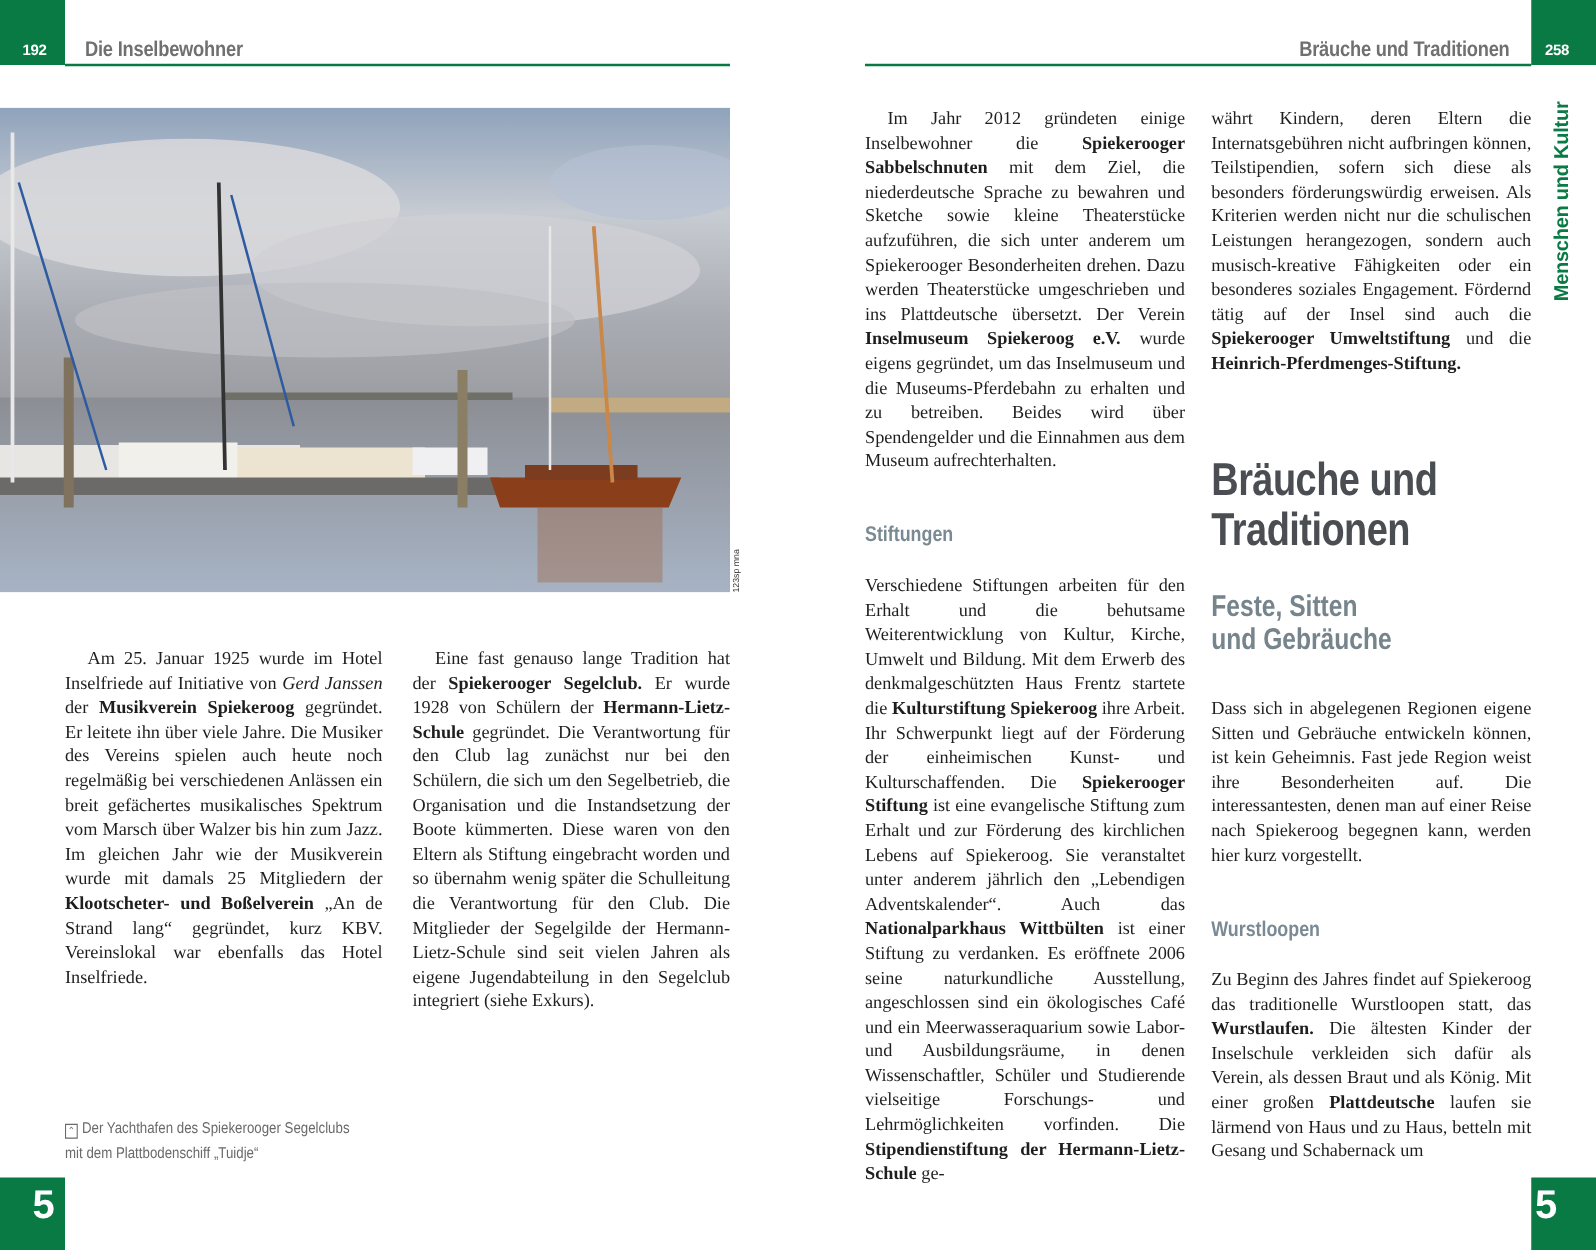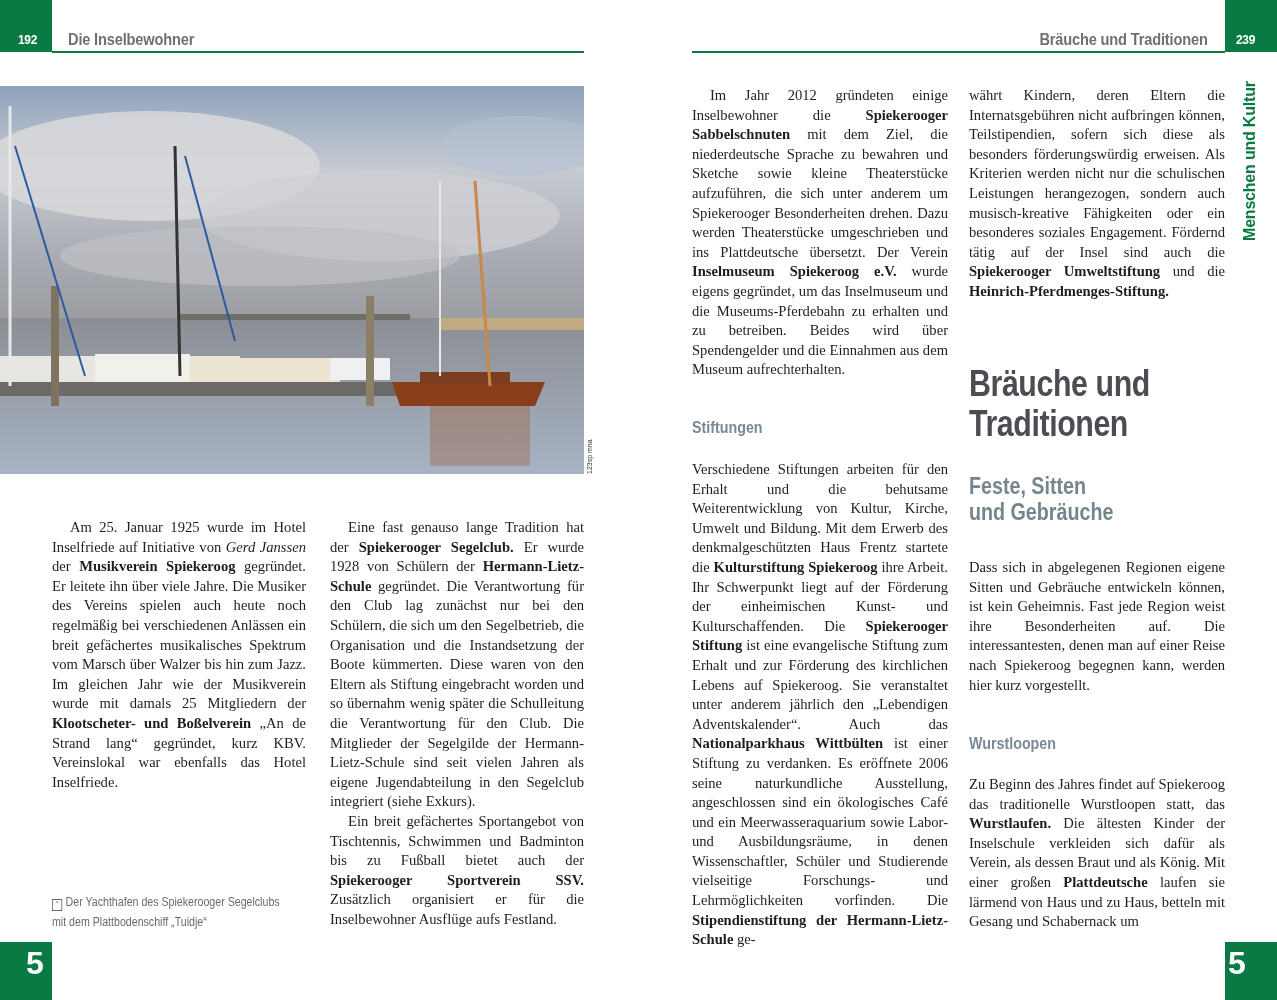--- a/index.html
+++ b/index.html
@@ -72,37 +72,36 @@
       <rect x="430" y="320" width="100" height="60" fill="#a05a30" opacity="0.35"></rect>
     </svg>
   </div>
   <div class="credit" style="left:586px;top:474px;">123sp mna</div>
 
   <div class="col" style="left:52px;top:518px;width:254px;">
       <p class="ind"><span>Am 25. Januar 1925 wurde im Hotel Inselfriede auf Initiative von </span><i>Gerd Janssen</i><span> der </span><b>Musikverein Spiekeroog</b><span> gegründet. Er leitete ihn über viele Jahre. Die Musiker des Vereins spielen auch heute noch regelmäßig bei verschiedenen Anlässen ein breit gefächertes musikalisches Spektrum vom Marsch über Walzer bis hin zum Jazz. Im gleichen Jahr wie der Musikverein wurde mit damals 25 Mitgliedern der </span><b>Klootscheter- und Boßelverein</b><span> „An de Strand lang“ gegründet, kurz KBV. Vereinslokal war ebenfalls das Hotel Inselfriede.</span></p>
     </div>
   <div class="col" style="left:330px;top:518px;width:254px;">
       <p class="ind"><span>Eine fast genauso lange Tradition hat der </span><b>Spiekerooger Segelclub.</b><span> Er wurde 1928 von Schülern der </span><b>Hermann-Lietz-Schule</b><span> gegründet. Die Verantwortung für den Club lag zunächst nur bei den Schülern, die sich um den Segelbetrieb, die Organisation und die Instandsetzung der Boote kümmerten. Diese waren von den Eltern als Stiftung eingebracht worden und so übernahm wenig später die Schulleitung die Verantwortung für den Club. Die Mitglieder der Segelgilde der Hermann-Lietz-Schule sind seit vielen Jahren als eigene Jugendabteilung in den Segelclub integriert (siehe Exkurs).</span></p>
-      <p class="ind"><span>Ein breit gefächertes Sportangebot von Tischtennis, Schwimmen und Badminton bis zu Fußball bietet auch der </span><b>Spiekerooger Sportverein SSV.</b><span> Zusätzlich organisiert er für die Inselbewohner Ausflüge aufs Festland.</span></p>
     </div>
 
   <div class="caption" style="left:52px;top:892px;">
     <span class="box">⌃</span><span>Der Yachthafen des Spiekerooger Segelclubs</span><br>
     <span>mit dem Plattbodenschiff „Tuidje“</span>
   </div>
 
   <div class="green-tab" style="left:0;top:942px;width:52px;height:58px;"></div>
   <div class="chapter-num" style="left:26px;top:945px;">5</div>
 </div>
 
 <div>
   <div class="head-rule" style="left:692px;top:51px;width:533px;"></div>
   <div class="running-head" style="right:69px;top:30px;transform-origin:right;">Bräuche und Traditionen</div>
   <div class="green-tab" style="left:1225px;top:0;width:52px;height:52px;"></div>
-  <div class="page-num" style="left:1236px;top:33px;">239</div>
+  <div class="page-num" style="left:1236px;top:33px;">258</div>
 
   <div class="side-label" style="left:1241px;top:241px;">Menschen und Kultur</div>
 
   <div class="col" style="left:692px;top:86px;width:256px;">
       <p class="ind"><span>Im Jahr 2012 gründeten einige Inselbewohner die </span><b>Spiekerooger Sabbelschnuten</b><span> mit dem Ziel, die niederdeutsche Sprache zu bewahren und Sketche sowie kleine Theaterstücke aufzuführen, die sich unter anderem um Spiekerooger Besonderheiten drehen. Dazu werden Theaterstücke umgeschrieben und ins Plattdeutsche übersetzt. Der Verein </span><b>Inselmuseum Spiekeroog e.V.</b><span> wurde eigens gegründet, um das Inselmuseum und die Museums-Pferdebahn zu erhalten und zu betreiben. Beides wird über Spendengelder und die Einnahmen aus dem Museum aufrechterhalten.</span></p>
     </div>
   <div class="sub-head" style="left:692px;top:418px;">Stiftungen</div>
   <div class="col" style="left:692px;top:460px;width:256px;">
       <p><span>Verschiedene Stiftungen arbeiten für den Erhalt und die behutsame Weiterentwicklung von Kultur, Kirche, Umwelt und Bildung. Mit dem Erwerb des denkmalgeschützten Haus Frentz startete die </span><b>Kulturstiftung Spiekeroog</b><span> ihre Arbeit. Ihr Schwerpunkt liegt auf der Förderung der einheimischen Kunst- und Kulturschaffenden. Die </span><b>Spiekerooger Stiftung</b><span> ist eine evangelische Stiftung zum Erhalt und zur Förderung des kirchlichen Lebens auf Spiekeroog. Sie veranstaltet unter anderem jährlich den „Lebendigen Adventskalender“. Auch das </span><b>Nationalparkhaus Wittbülten</b><span> ist einer Stiftung zu verdanken. Es eröffnete 2006 seine naturkundliche Ausstellung, angeschlossen sind ein ökologisches Café und ein Meerwasseraquarium sowie Labor- und Ausbildungsräume, in denen Wissenschaftler, Schüler und Studierende vielseitige Forschungs- und Lehrmöglichkeiten vorfinden. Die </span><b>Stipendienstiftung der Hermann-Lietz-Schule</b><span> ge-</span></p>
     </div>

